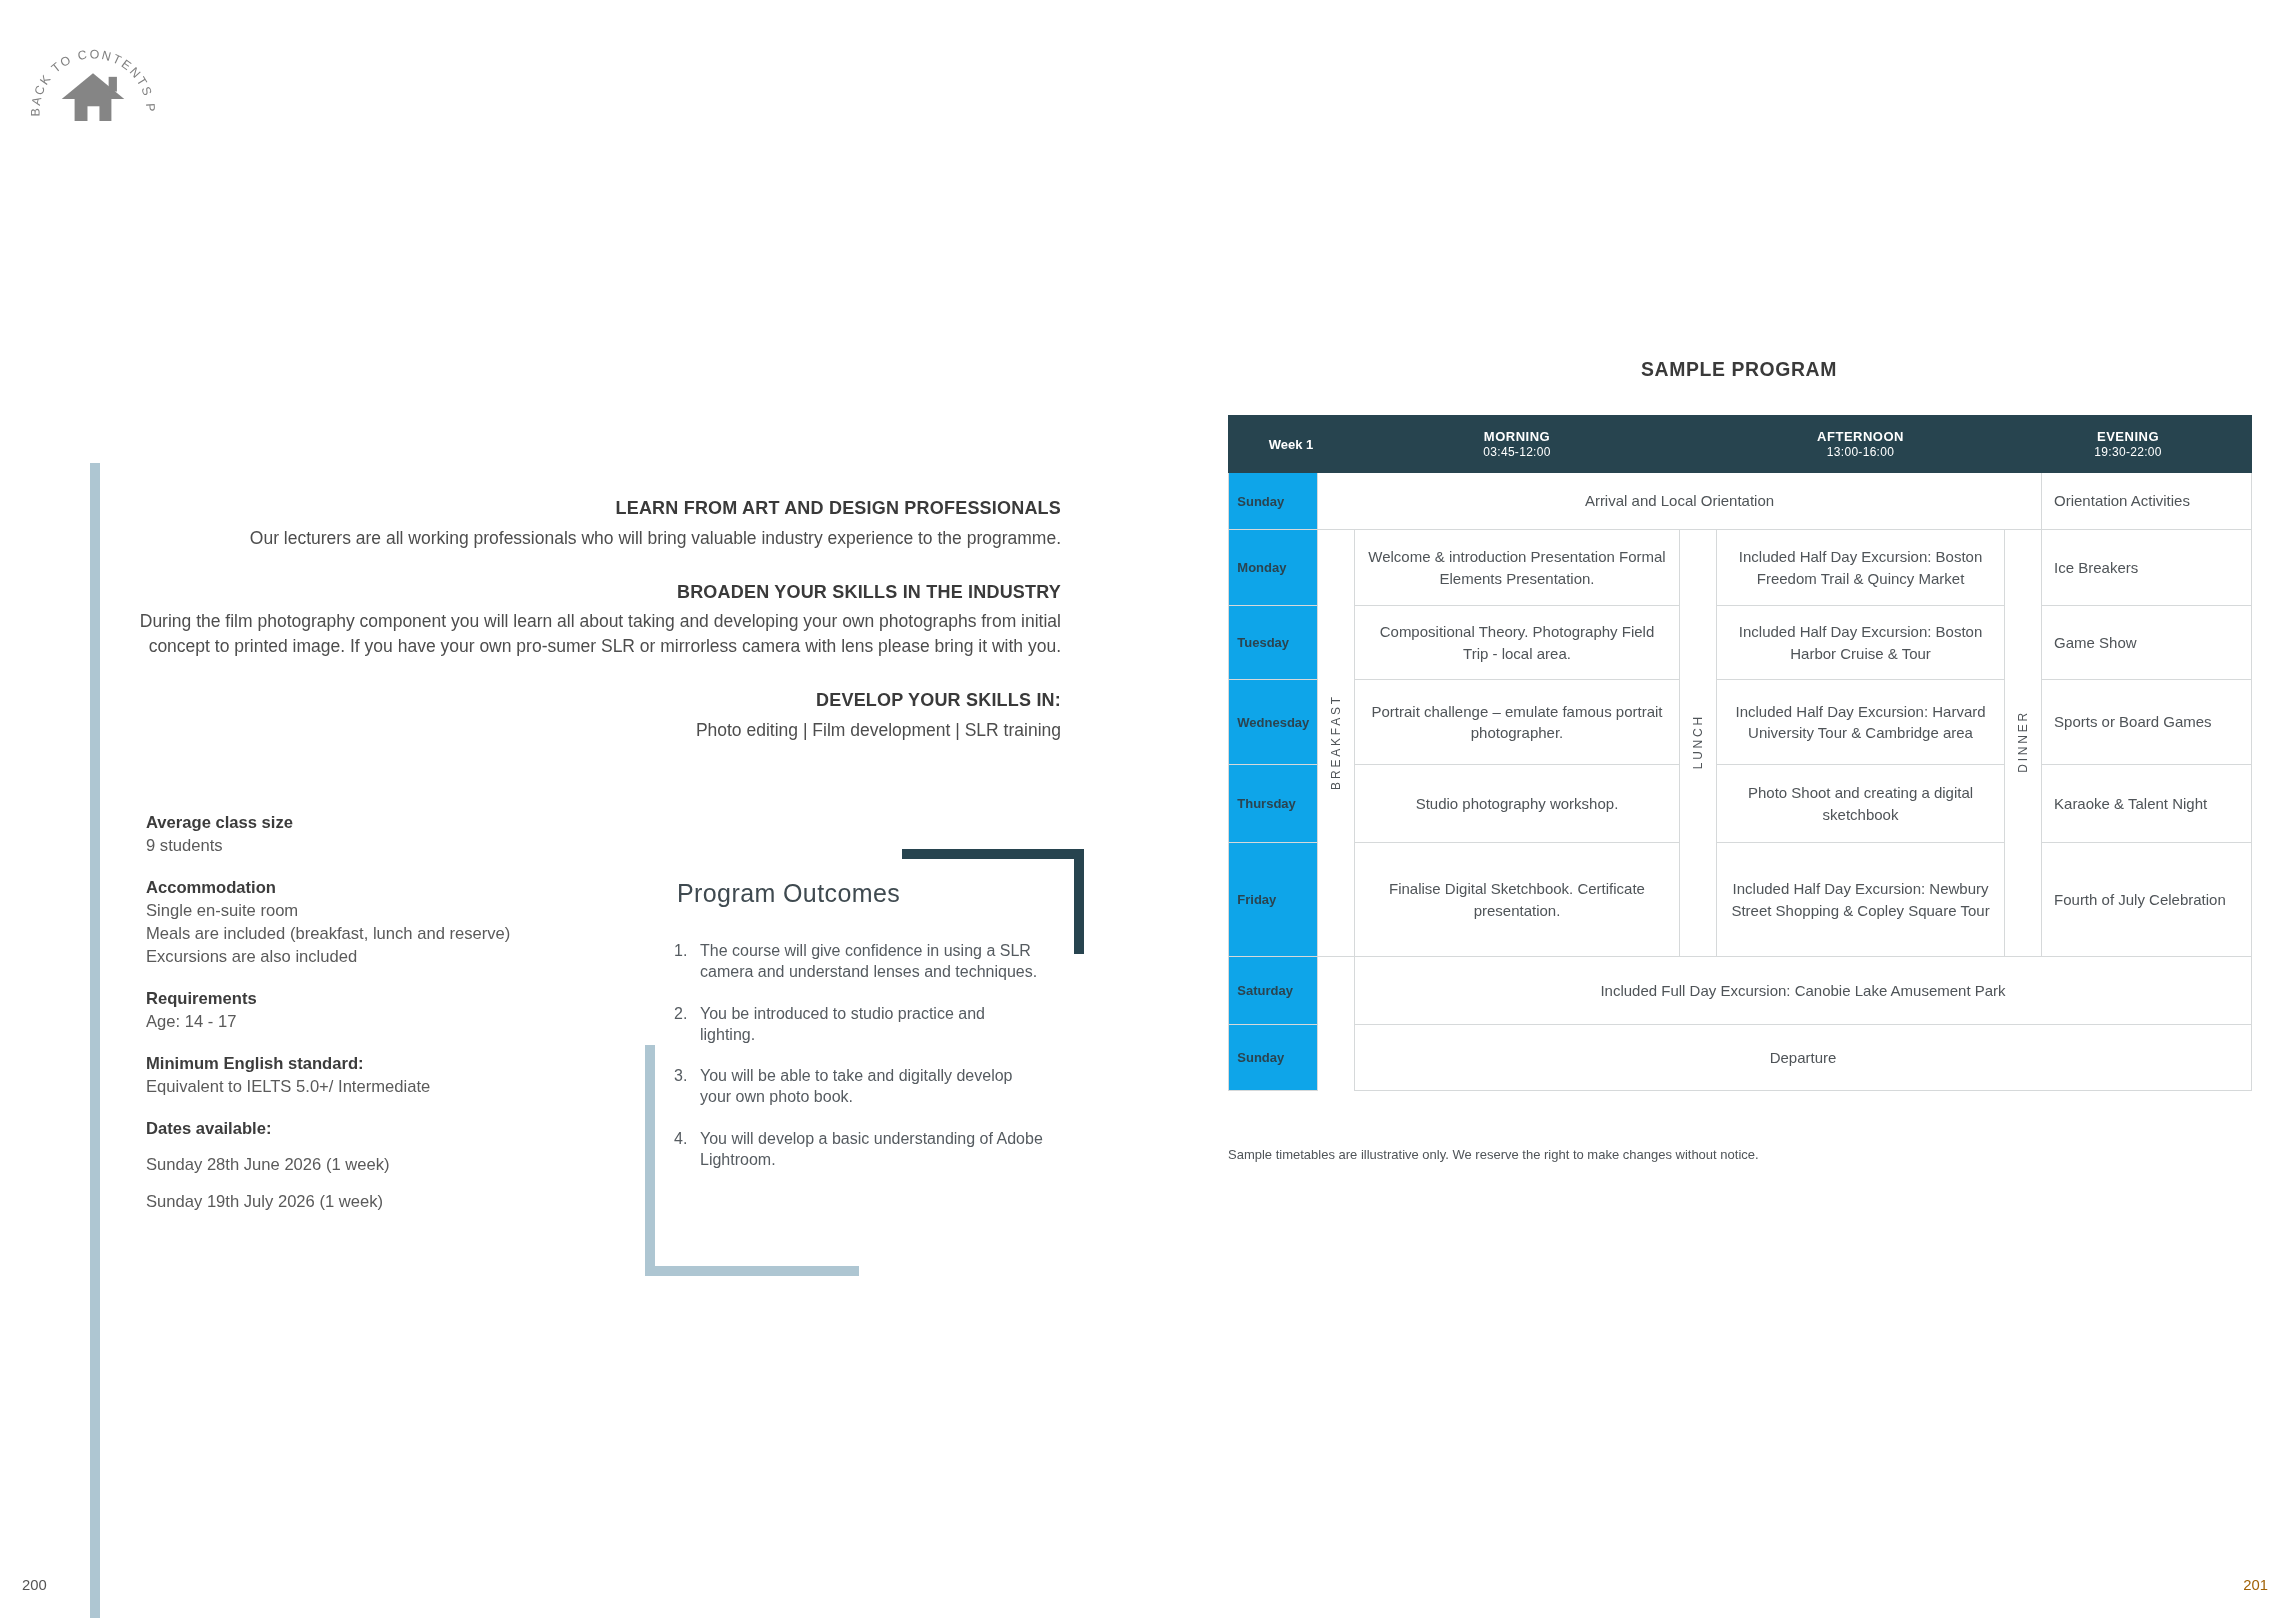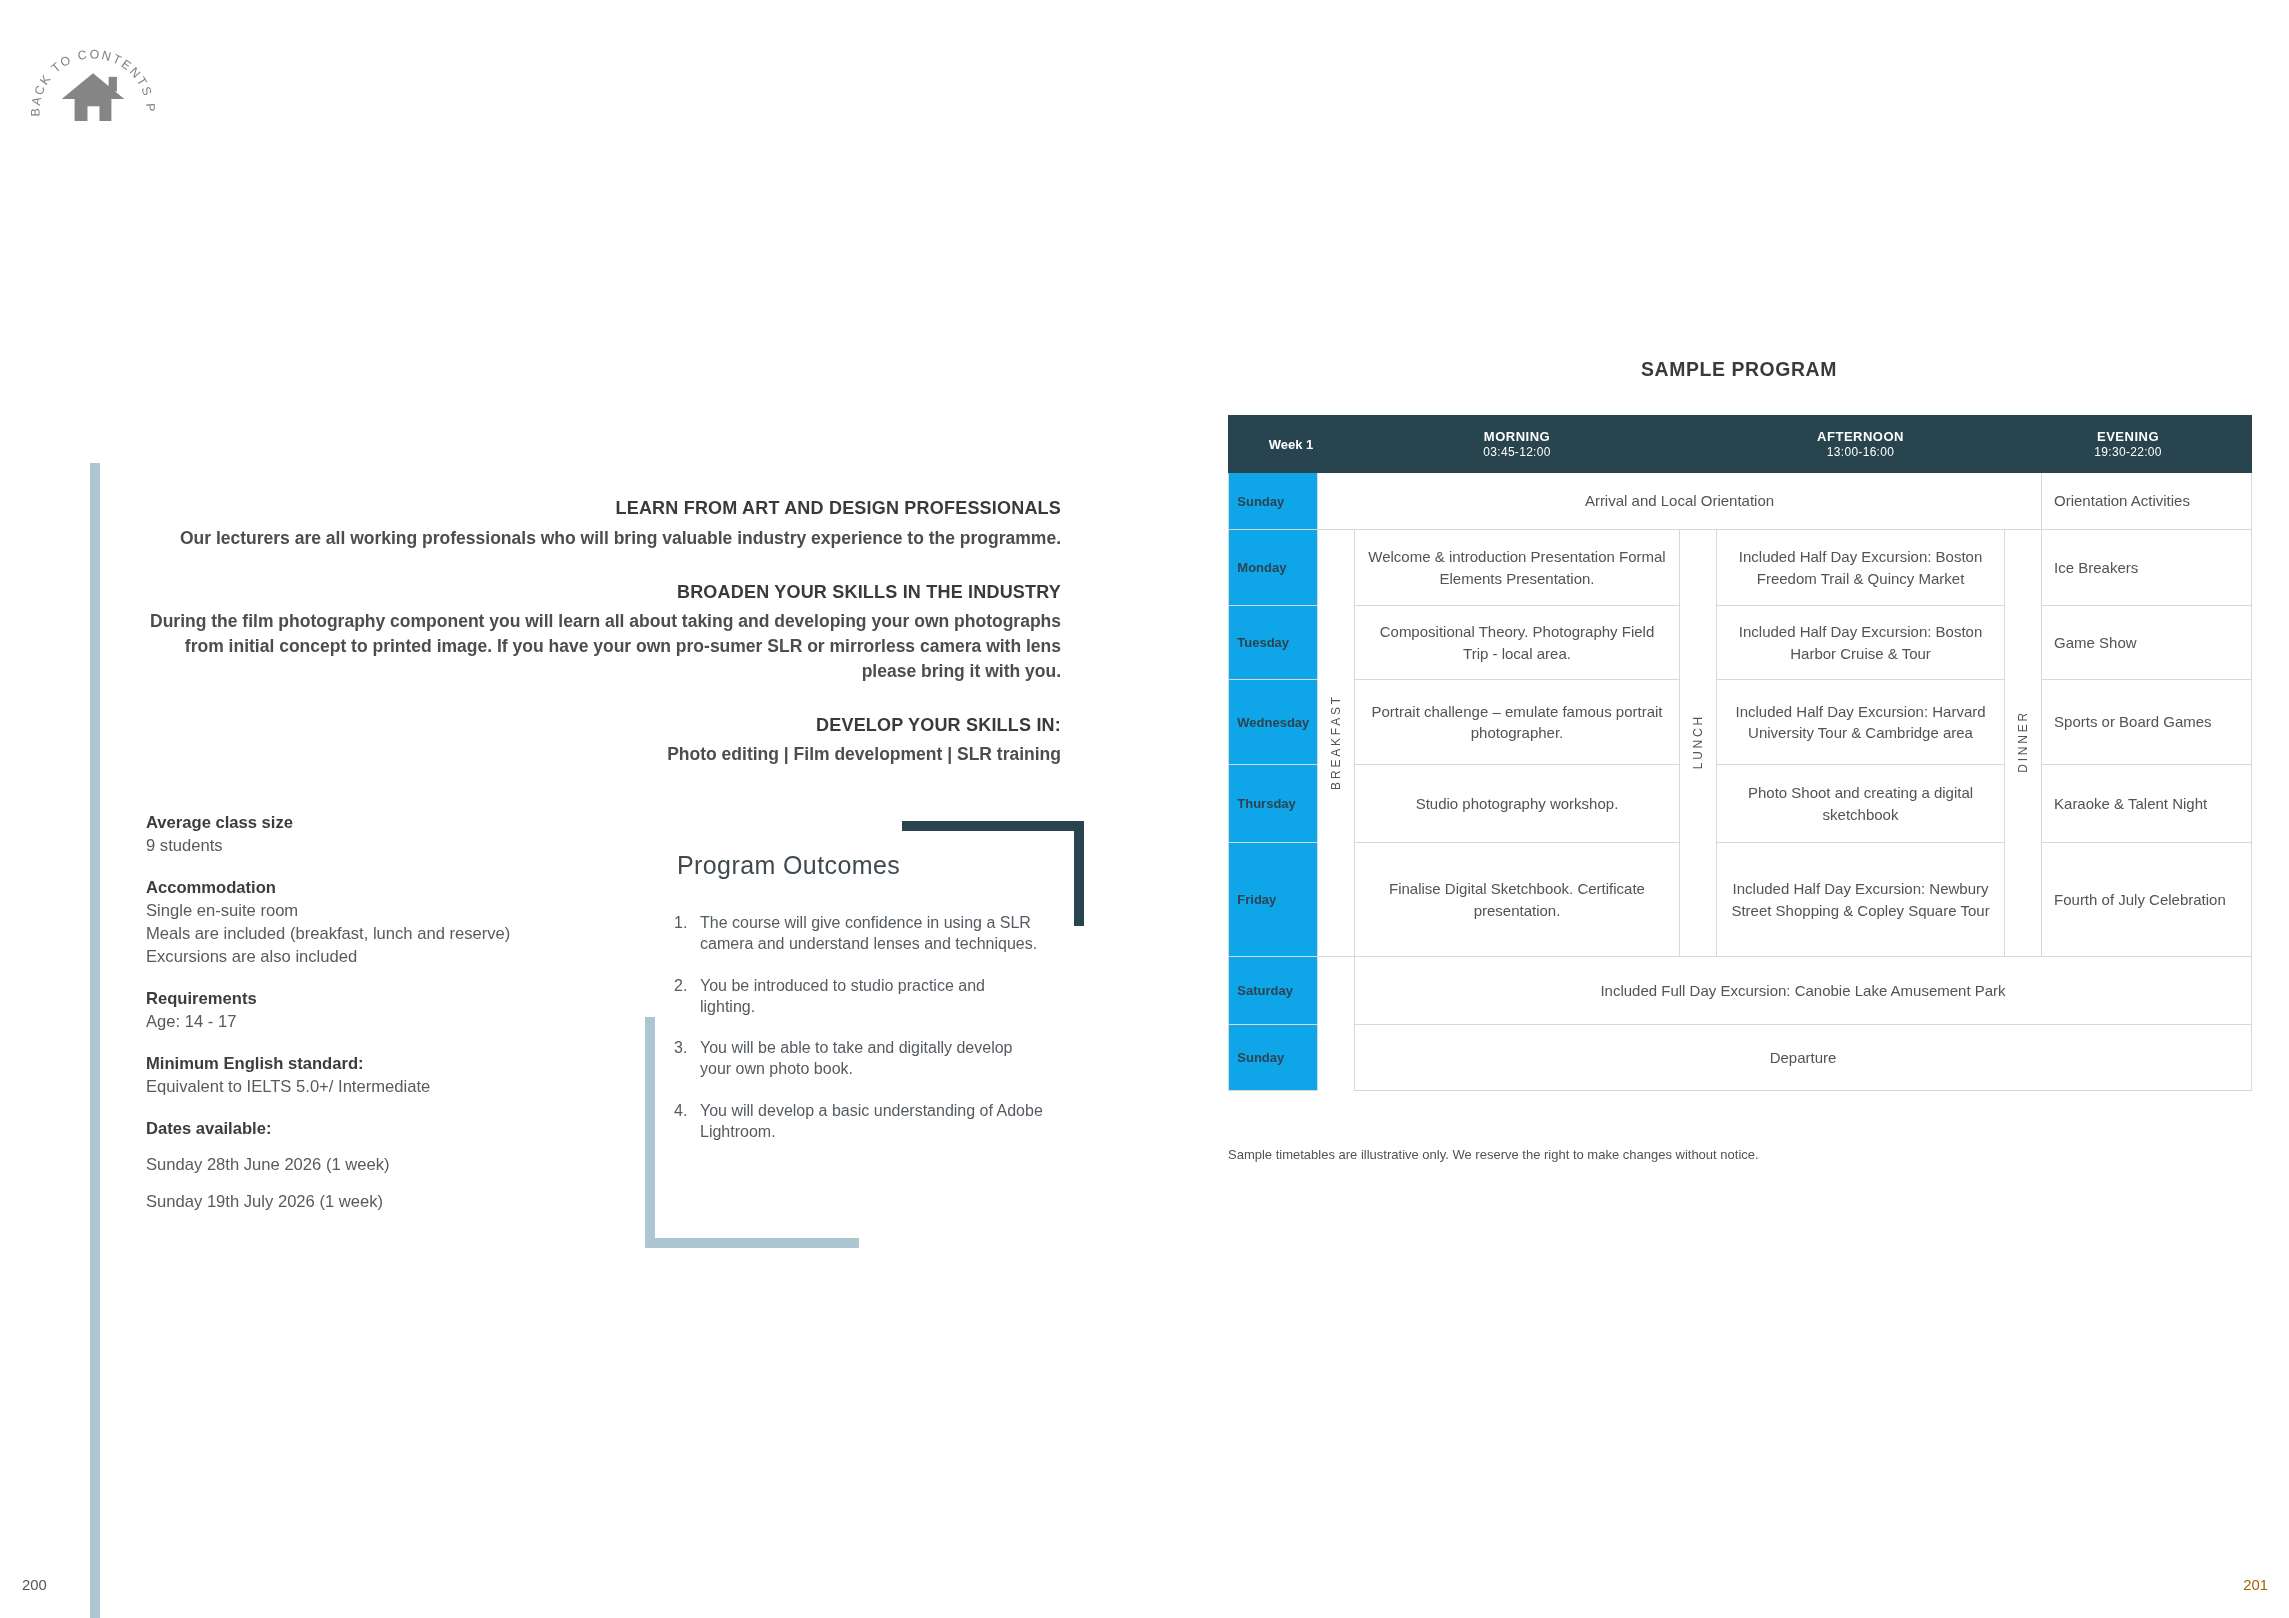--- a/index.html
+++ b/index.html
@@ -24,31 +24,31 @@
                      font-family:"Liberation Sans", sans-serif; font-weight:500;}
 
   
   .left-col { position:absolute; left:138px; top:454px; width:923px; text-align:right;margin-top:41px; }
   .blk { margin-bottom: 28px; }
   .blk:last-child { margin-bottom:0; }
   .h-ttl {
     font-size: 18px; font-weight: 700; color: #3a3a3a;
     letter-spacing: 0.2px; line-height: 1.5; margin-bottom: 3.7px;
   }
-  .h-body { font-size: 17.5px; color: #4d4d4d; line-height: 1.42; font-weight: 700; }
+  .h-body { font-size: 17.5px; color: #4d4d4d; line-height: 1.42; font-weight: 400; }
 
   
   .info { position:absolute; left:146px; top:812px; width: 480px; text-align:left; }
   .info .grp { margin-bottom: 19.4px; }
   .info .lbl { font-size: 16.6px; font-weight: 700; color: #3c3c3c; line-height: 1.38; }
   .info .val { font-size: 16.6px; font-weight: 400; color: #5a5a5a; line-height: 1.38; }
   .info .date { font-size: 16.6px; color:#5a5a5a; line-height:1.38; margin-bottom: 14px; }
 
   
-  .outcomes { position: absolute; left: 623px; top: 812px; width: 461px; height: 443px; }
+  .outcomes { position: absolute; left: 623px; top: 840px; width: 461px; height: 443px; }
   .br-tr {
     position:absolute; right: 0; top: 9.2px; width: 182px; height: 105px;
     border-top: 10px solid #27444f; border-right: 10px solid #27444f;
   }
   .br-bl {
     position:absolute; left: 22px; bottom: 7.4px; width: 214px; height: 231px;
     border-bottom: 10px solid #aec6d2; border-left: 10px solid #aec6d2;
   }
   .out-title { position:absolute; left: 54px; top: 39px; font-size: 25px; color: #3f4a50;
                font-weight: 400; letter-spacing: 0.4px; }

